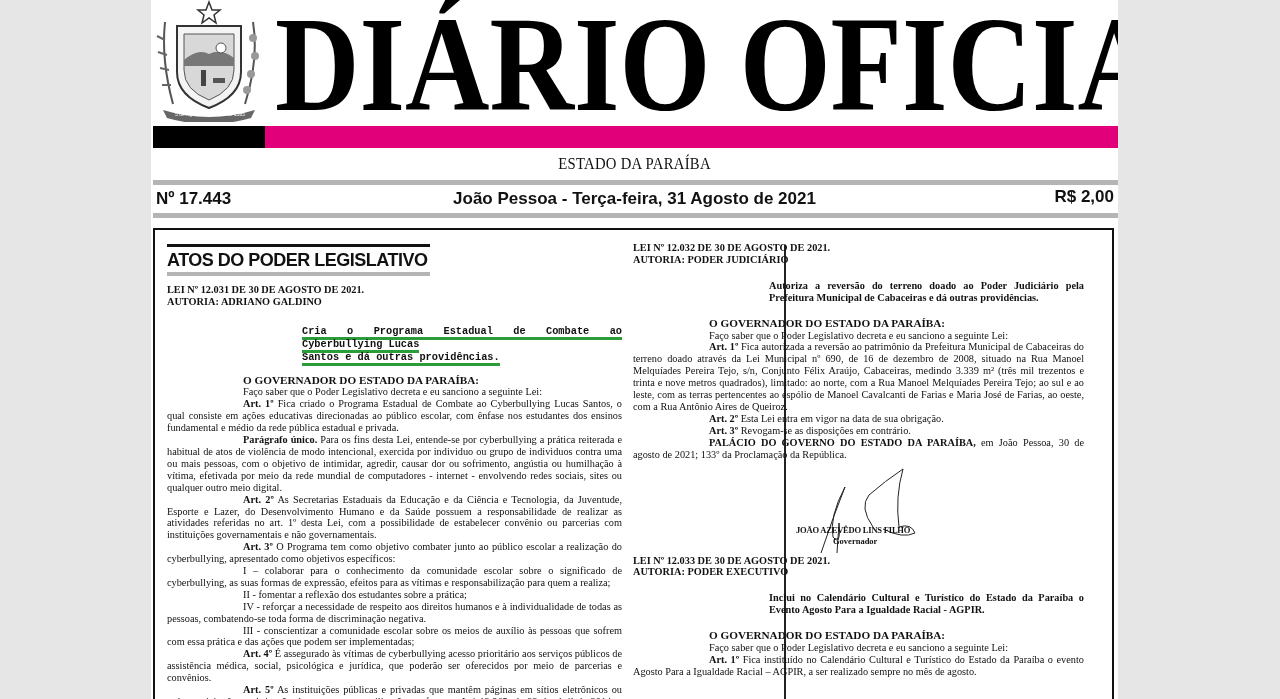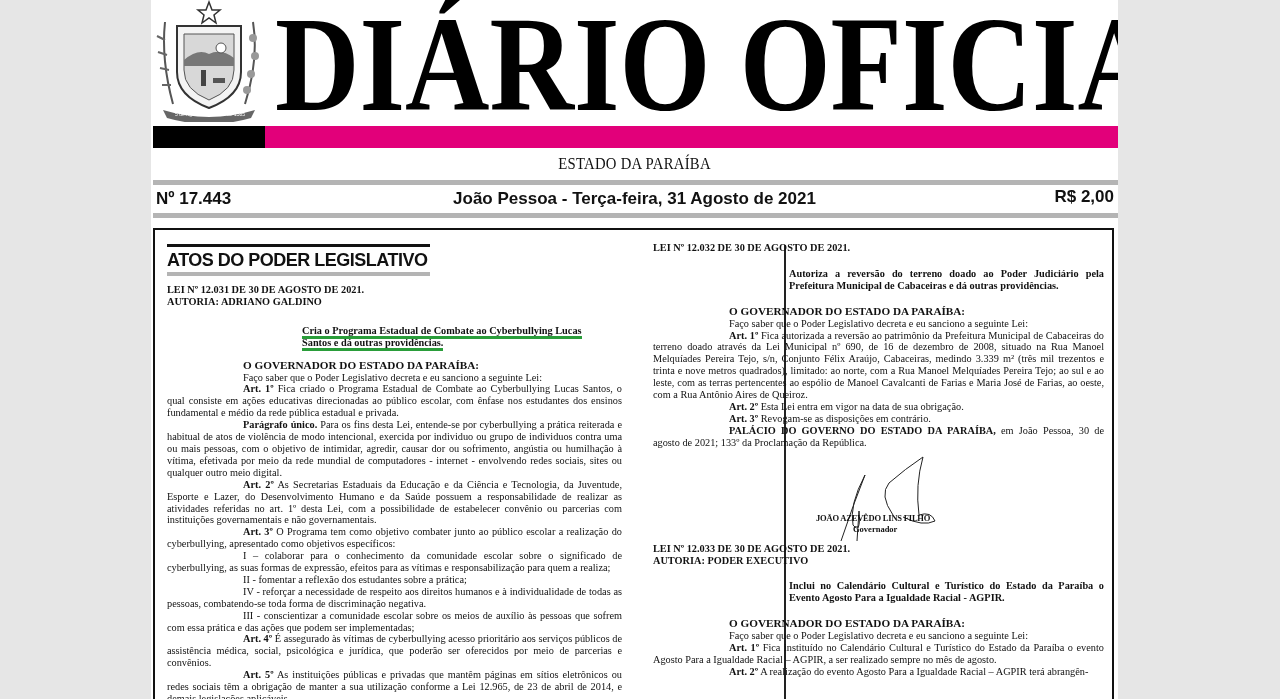--- a/index.html
+++ b/index.html
@@ -41,33 +41,33 @@
   .frame {
     position: absolute; left: 2px; top: 228px; width: 961px; height: 480px;
     border: 2px solid #111; box-sizing: border-box;
   }
   .col-divider { position: absolute; left: 633px; top: 245px; width: 2px; height: 460px; background: #222; }
   .col {
     position: absolute; top: 236px; font-size: 10.3px; line-height: 11.9px;
     text-align: justify;
   }
   .col-left  { left: 16px; width: 455px; }
-  .col-right { left: 502px; width: 451px; }
+  .col-right { left: 482px; width: 451px; }
   .section-title {
     font-family: "Liberation Sans", sans-serif; font-weight: 900; font-size: 18px;
     line-height: 24px; letter-spacing: -0.5px; white-space: nowrap;
     border-top: 3px solid #111; border-bottom: 4px solid #b4b4b4;
     display: inline-block; padding: 1px 2px 0 0; margin-top: 8px; margin-bottom: 8px;
   }
   .law-head { font-weight: bold; margin: 0; }
   .summary {
     font-weight: bold; margin: 14px 0 12px 135px; text-align: justify;
   }
   .summary-underlined span {
-    border-bottom: 3px solid #2a9d3a; padding-bottom: 0;
+    border-bottom: 3px solid #2a9d3a; padding-bottom: 0; font-family: Liberation Mono, monospace;
   }
   .gov { font-weight: bold; font-size: 11.2px; margin: 6px 0 0 76px; }
   p { margin: 0; }
   .ind { text-indent: 76px; }
   .ind-first { padding-left: 76px; }
   b { font-weight: bold; }
   .sign {
     position: relative; height: 88px; margin-top: 6px;
   }
   .sign svg { position: absolute; left: 170px; top: 0; }
@@ -136,20 +136,21 @@
     <p class="ind">II - fomentar a reflexão dos estudantes sobre a prática;</p>
     <p class="ind">IV - reforçar a necessidade de respeito aos direitos humanos e à individualidade de todas as pessoas, combatendo-se toda forma de discriminação negativa.</p>
     <p class="ind">III - conscientizar a comunidade escolar sobre os meios de auxílio às pessoas que sofrem com essa prática e das ações que podem ser implementadas;</p>
     <p class="ind"><b>Art. 4º</b><span> É assegurado às vítimas de cyberbullying acesso prioritário aos serviços públicos de assistência médica, social, psicológica e jurídica, que poderão ser oferecidos por meio de parcerias e convênios.</span></p>
     <p class="ind"><b>Art. 5º</b><span> As instituições públicas e privadas que mantêm páginas em sítios eletrônicos ou redes sociais têm a obrigação de manter a sua utilização conforme a Lei 12.965, de 23 de abril de 2014, e demais legislações aplicáveis.</span></p>
   </div>
 
   <div class="col col-right">
     <div style="height:6px"></div>
     <p class="law-head">LEI Nº  12.032 DE  30 DE AGOSTO DE 2021.</p>
+    <p class="law-head">AUTORIA: PODER JUDICIÁRIO</p>
     <p class="summary" style="margin:14px 0 14px 136px">Autoriza a reversão do terreno doado ao Poder Judiciário pela Prefeitura Municipal de Cabaceiras e dá outras providências.</p>
     <p class="gov">O GOVERNADOR DO ESTADO DA PARAÍBA:</p>
     <p class="ind-first">Faço saber que o Poder Legislativo decreta e eu sanciono a seguinte Lei:</p>
     <p class="ind"><b>Art. 1º</b><span> Fica autorizada a reversão ao patrimônio da Prefeitura Municipal de Cabaceiras do terreno doado através da Lei Municipal nº 690, de 16 de dezembro de 2008, situado na Rua Manoel Melquíades Pereira Tejo, s/n, Conjunto Félix Araújo, Cabaceiras, medindo 3.339 m² (três mil trezentos e trinta e nove metros quadrados), limitado: ao norte, com a Rua Manoel Melquíades Pereira Tejo; ao sul e ao leste, com as terras pertencentes ao espólio de Manoel Cavalcanti de Farias e Maria José de Farias, ao oeste, com a Rua Antônio Aires de Queiroz.</span></p>
     <p class="ind"><b>Art. 2º</b><span> Esta Lei entra em vigor na data de sua obrigação.</span></p>
     <p class="ind"><b>Art. 3º</b><span> Revogam-se as disposições em contrário.</span></p>
     <p class="ind"><b>PALÁCIO DO GOVERNO DO ESTADO DA PARAÍBA,</b><span>  em João Pessoa, 30 de agosto  de  2021; 133º  da Proclamação da República.</span></p>
     <div class="sign">
       <svg width="130" height="88" viewBox="0 0 130 88">
         <path d="M18,86 Q30,50 42,20 M42,20 Q26,50 30,70 Q38,80 36,56 L34,86" fill="none" stroke="#222" stroke-width="1"></path>
@@ -157,15 +158,14 @@
       </svg>
       <span class="name">JOÃO AZEVÊDO LINS FILHO</span>
       <span class="role">Governador</span>
     </div>
     <p class="law-head">LEI Nº   12.033 DE 30 DE AGOSTO DE 2021.</p>
     <p class="law-head">AUTORIA: PODER EXECUTIVO</p>
     <p class="summary" style="margin:14px 0 14px 136px">Inclui no Calendário Cultural e Turístico do Estado da Paraíba o Evento Agosto Para a Igualdade Racial - AGPIR.</p>
     <p class="gov">O GOVERNADOR DO ESTADO DA PARAÍBA:</p>
     <p class="ind-first">Faço saber que o Poder Legislativo decreta e eu sanciono a seguinte Lei:</p>
     <p class="ind"><b>Art. 1º</b><span> Fica instituído no Calendário Cultural e Turístico do Estado da Paraíba o evento Agosto Para a Igualdade Racial – AGPIR, a ser realizado sempre no mês de agosto.</span></p>
-    <p class="ind"><b>Art. 2º</b><span> A realização do evento Agosto Para a Igualdade Racial – AGPIR terá abrangên-</span></p>
   </div>
 </div>
 
 </body></html>

